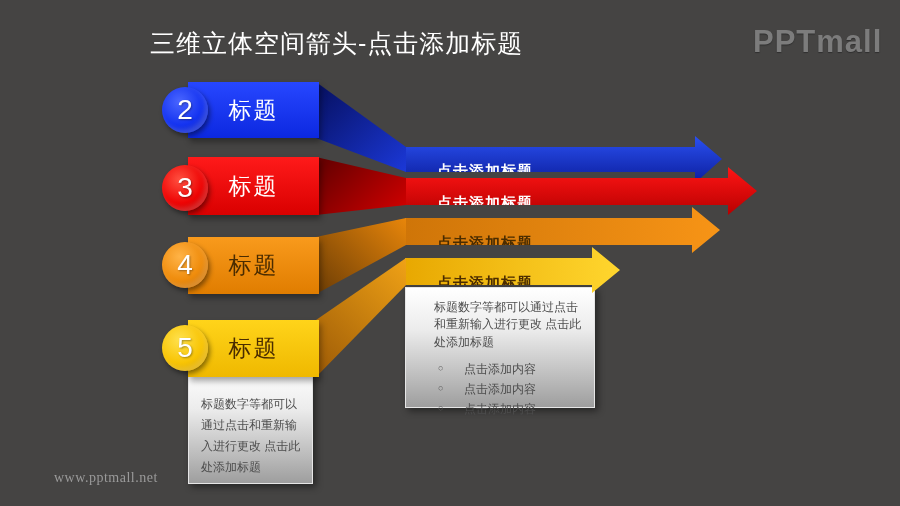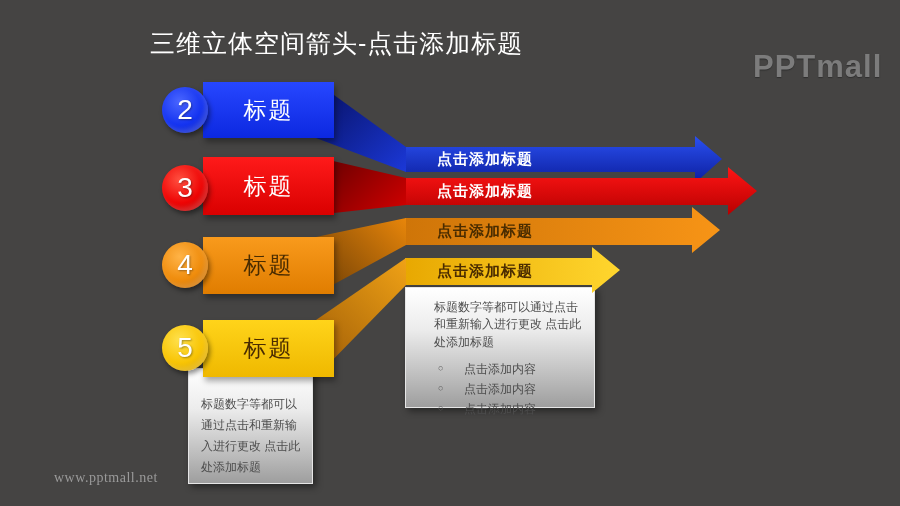--- a/index.html
+++ b/index.html
@@ -10,41 +10,40 @@
   }
   
   .slide-title{
     position:absolute;left:150px;top:27px;
     font-size:25px;font-weight:normal;color:#ffffff;letter-spacing:1px;
   }
   .logo{
     position:absolute;left:753px;top:24px;
     font-size:31px;font-weight:bold;color:#7c7c7c;letter-spacing:1px;
     text-shadow:0 1px 1px #2f2f2f;
-    margin-top:25px;
   }
   .watermark{
     position:absolute;left:54px;top:470px;
     font-size:14px;color:#9a9a9a;letter-spacing:0.5px;font-family:Liberation Serif, serif;
   }
   
   .circle{
     position:absolute;left:162px;width:46px;height:46px;border-radius:50%;
     display:flex;align-items:center;justify-content:center;
     color:#fff;font-size:28px;z-index:6;
     box-shadow:2px 3px 5px rgba(0,0,0,.45), inset -3px -3px 5px rgba(255,255,255,.18);
     text-shadow:1px 1px 2px rgba(0,0,0,.35);
   }
   .c2{top:87px;background:radial-gradient(circle at 38% 32%,#4a66ff 0%,#1433f0 55%,#0a1fae 100%);}
   .c3{top:165px;background:radial-gradient(circle at 38% 32%,#ff5040 0%,#ee0404 55%,#a30000 100%);}
   .c4{top:242px;background:radial-gradient(circle at 38% 32%,#ffb347 0%,#ef8c0c 55%,#b35f00 100%);}
   .c5{top:325px;background:radial-gradient(circle at 38% 32%,#ffe14d 0%,#f8c404 55%,#c79400 100%);}
   
   .banner{
-    position:absolute;left:203px;width:131px;z-index:5;
+    position:absolute;left:188px;width:131px;z-index:5;
     display:flex;align-items:center;justify-content:center;
     font-size:23px;letter-spacing:2px;
     box-shadow:2px 4px 6px rgba(0,0,0,.35);
   }
   .b2{top:82px;height:56px;background:linear-gradient(180deg,#2747ff,#0c28e0);color:#ffffff;}
   .b3{top:157px;height:58px;background:linear-gradient(180deg,#ff1a1a,#d90000);color:#ffffff;}
   .b4{top:237px;height:57px;background:linear-gradient(180deg,#f99a1c,#e07d00);color:#4a2c00;}
   .b5{top:320px;height:57px;background:linear-gradient(180deg,#ffd41a,#efb800);color:#4a2c00;}
   
   .wedge{position:absolute;left:316px;width:90px;z-index:4;}
@@ -52,21 +51,21 @@
       clip-path:polygon(0px 0px,90px 65px,90px 90px,0px 56px);}
   .w3{top:157px;height:58px;background:linear-gradient(135deg,#5e0000 0%,#d40000 100%);
       clip-path:polygon(0px 0px,90px 21px,90px 48px,0px 58px);}
   .w4{top:218px;height:76px;background:linear-gradient(45deg,#6b3c05 0%,#e8860a 100%);
       clip-path:polygon(0px 19px,90px 0px,90px 27px,0px 76px);}
   .w5{top:258px;height:119px;background:linear-gradient(45deg,#9c5a06 0%,#f0a216 100%);
       clip-path:polygon(0px 62px,90px 0px,90px 27px,0px 119px);}
   
   .arrow{position:absolute;left:405px;z-index:3;filter:drop-shadow(0 3px 3px rgba(0,0,0,.3));}
   .arrow .arrow-label{
-    position:absolute;left:32px;font-size:15px;font-weight:bold;letter-spacing:1px;
+    position:absolute;left:32px;font-size:15px;font-weight:bold;letter-spacing:1px;margin-top:12px;
   }
   .a2{top:136px;width:317px;height:47px;
       background:linear-gradient(180deg,#2a50f0 0%,#0c1e9e 100%);
       clip-path:polygon(0px 11px,290px 11px,290px 0px,317px 23px,290px 47px,290px 36px,0px 36px);}
   .a2 .arrow-label{top:14px;color:#ffffff;}
   .a3{top:167px;width:352px;height:48px;
       background:linear-gradient(180deg,#ff1515 0%,#b80000 100%);
       clip-path:polygon(0px 11px,323px 11px,323px 0px,352px 24px,323px 48px,323px 38px,0px 38px);}
   .a3 .arrow-label{top:15px;color:#ffffff;}
   .a4{top:207px;width:315px;height:46px;

